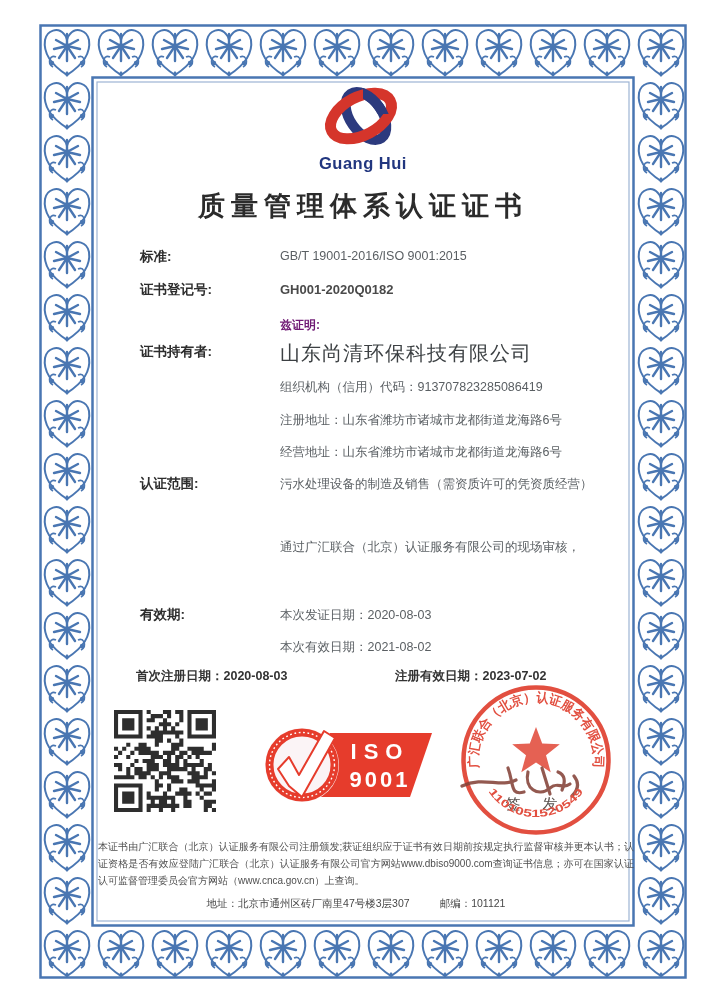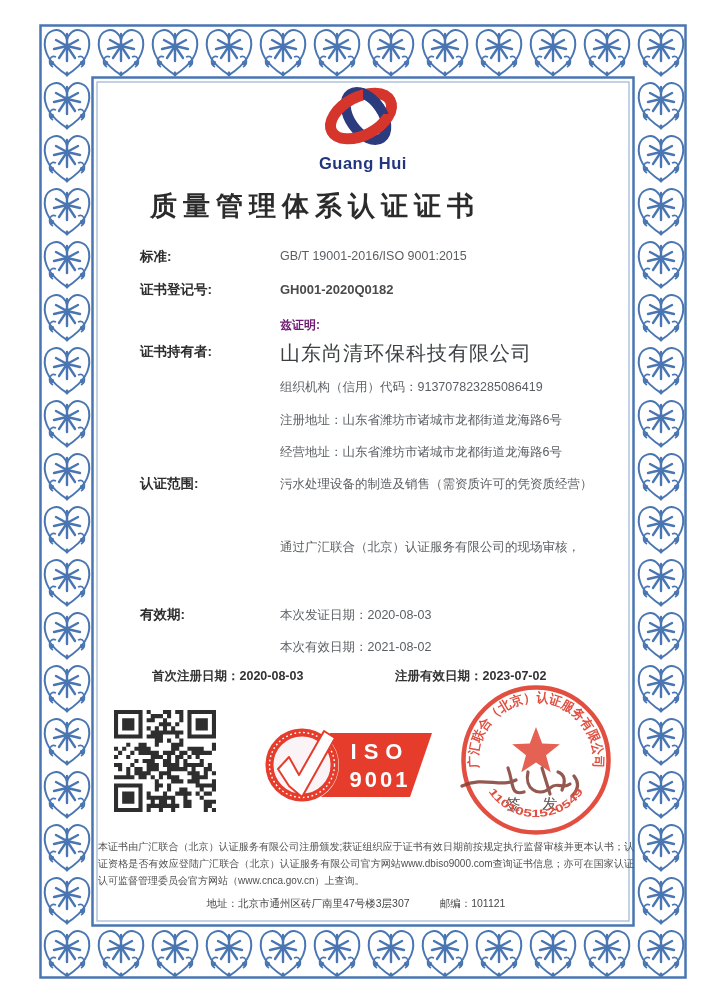--- a/index.html
+++ b/index.html
@@ -5,21 +5,21 @@
   html,body{margin:0;padding:0;background:#f7f7f5;}
   .page{
     position:relative;width:726px;height:1000px;background:#ffffff;overflow:hidden;
     font-family:"Liberation Sans","DejaVu Sans",sans-serif;color:#333;
   }
   .abs{position:absolute;}
   
   .logo-wrap{left:300px;top:84px;width:126px;text-align:center;}
   .brand{margin-top:2px;font-size:16.5px;font-weight:700;color:#21367f;letter-spacing:.5px;}
   
-  .cert-title{left:0;top:188px;width:630px;text-align:center;font-size:27px;font-weight:800;
+  .cert-title{left:0;top:188px;width:726px;text-align:center;font-size:27px;font-weight:800;
     letter-spacing:6px;color:#2b2b2b;}
   
   .row{left:0;top:0;width:726px;height:22px;padding-left:40px;}
   .lbl{position:absolute;left:140px;top:0;font-size:13.5px;font-weight:700;color:#2d2d2d;}
   .val{position:absolute;left:280px;top:1px;font-size:12.5px;color:#5a5f63;}
   .val.bold{font-weight:700;color:#4a4a4a;font-size:13px;}
   .val.holder{font-size:20px;color:#3c4043;font-weight:500;top:-3px;letter-spacing:1px;}
   .val.intro{font-weight:700;color:#701a75;font-size:12px;}
   .regrow{font-size:12.5px;font-weight:700;color:#333;}
   
@@ -116,21 +116,21 @@
     <span class="val">通过广汇联合（北京）认证服务有限公司的现场审核，</span>
   </div>
   <div class="abs row" style="top:606px">
     <span class="lbl">有效期:</span>
     <span class="val">本次发证日期：2020-08-03</span>
   </div>
   <div class="abs row" style="top:638px">
     <span class="val">本次有效日期：2021-08-02</span>
   </div>
   <div class="abs row" style="top:668px">
-    <span class="regrow" style="position:absolute;left:152px">首次注册日期：2020-08-03</span>
+    <span class="regrow" style="position:absolute;left:136px">首次注册日期：2020-08-03</span>
     <span class="regrow" style="position:absolute;left:395px">注册有效日期：2023-07-02</span>
   </div>
 
   <svg class="abs" style="left:114px;top:710px" width="102" height="102" viewBox="0 0 100 100">
     <rect width="100" height="100" fill="#ffffff"></rect>
     <path id="qr-path" fill="#2e2e2e" fill-rule="evenodd" d="M32 0h4v4h-4ZM48 0h4v4h-4ZM52 0h4v4h-4ZM60 0h4v4h-4ZM64 0h4v4h-4ZM36 4h4v4h-4ZM40 4h4v4h-4ZM44 4h4v4h-4ZM52 4h4v4h-4ZM64 4h4v4h-4ZM32 8h4v4h-4ZM36 8h4v4h-4ZM48 8h4v4h-4ZM64 8h4v4h-4ZM44 12h4v4h-4ZM48 12h4v4h-4ZM52 12h4v4h-4ZM60 12h4v4h-4ZM32 16h4v4h-4ZM40 16h4v4h-4ZM48 16h4v4h-4ZM56 16h4v4h-4ZM36 20h4v4h-4ZM40 20h4v4h-4ZM44 20h4v4h-4ZM48 20h4v4h-4ZM52 20h4v4h-4ZM56 20h4v4h-4ZM60 20h4v4h-4ZM64 20h4v4h-4ZM32 24h4v4h-4ZM36 24h4v4h-4ZM40 24h4v4h-4ZM44 24h4v4h-4ZM60 24h4v4h-4ZM40 28h4v4h-4ZM44 28h4v4h-4ZM52 28h4v4h-4ZM64 28h4v4h-4ZM12 32h4v4h-4ZM24 32h4v4h-4ZM28 32h4v4h-4ZM40 32h4v4h-4ZM56 32h4v4h-4ZM60 32h4v4h-4ZM64 32h4v4h-4ZM96 32h4v4h-4ZM0 36h4v4h-4ZM8 36h4v4h-4ZM20 36h4v4h-4ZM24 36h4v4h-4ZM28 36h4v4h-4ZM32 36h4v4h-4ZM56 36h4v4h-4ZM60 36h4v4h-4ZM72 36h4v4h-4ZM76 36h4v4h-4ZM80 36h4v4h-4ZM84 36h4v4h-4ZM96 36h4v4h-4ZM4 40h4v4h-4ZM16 40h4v4h-4ZM24 40h4v4h-4ZM28 40h4v4h-4ZM32 40h4v4h-4ZM36 40h4v4h-4ZM40 40h4v4h-4ZM48 40h4v4h-4ZM52 40h4v4h-4ZM56 40h4v4h-4ZM64 40h4v4h-4ZM68 40h4v4h-4ZM76 40h4v4h-4ZM80 40h4v4h-4ZM84 40h4v4h-4ZM88 40h4v4h-4ZM92 40h4v4h-4ZM0 44h4v4h-4ZM12 44h4v4h-4ZM36 44h4v4h-4ZM40 44h4v4h-4ZM44 44h4v4h-4ZM52 44h4v4h-4ZM60 44h4v4h-4ZM64 44h4v4h-4ZM72 44h4v4h-4ZM80 44h4v4h-4ZM20 48h4v4h-4ZM28 48h4v4h-4ZM32 48h4v4h-4ZM36 48h4v4h-4ZM48 48h4v4h-4ZM52 48h4v4h-4ZM60 48h4v4h-4ZM68 48h4v4h-4ZM84 48h4v4h-4ZM0 52h4v4h-4ZM4 52h4v4h-4ZM16 52h4v4h-4ZM32 52h4v4h-4ZM36 52h4v4h-4ZM40 52h4v4h-4ZM48 52h4v4h-4ZM52 52h4v4h-4ZM56 52h4v4h-4ZM60 52h4v4h-4ZM68 52h4v4h-4ZM72 52h4v4h-4ZM76 52h4v4h-4ZM80 52h4v4h-4ZM84 52h4v4h-4ZM92 52h4v4h-4ZM4 56h4v4h-4ZM12 56h4v4h-4ZM20 56h4v4h-4ZM24 56h4v4h-4ZM32 56h4v4h-4ZM36 56h4v4h-4ZM40 56h4v4h-4ZM52 56h4v4h-4ZM56 56h4v4h-4ZM60 56h4v4h-4ZM64 56h4v4h-4ZM68 56h4v4h-4ZM76 56h4v4h-4ZM88 56h4v4h-4ZM92 56h4v4h-4ZM12 60h4v4h-4ZM20 60h4v4h-4ZM24 60h4v4h-4ZM28 60h4v4h-4ZM32 60h4v4h-4ZM44 60h4v4h-4ZM48 60h4v4h-4ZM52 60h4v4h-4ZM72 60h4v4h-4ZM76 60h4v4h-4ZM80 60h4v4h-4ZM88 60h4v4h-4ZM96 60h4v4h-4ZM0 64h4v4h-4ZM4 64h4v4h-4ZM8 64h4v4h-4ZM12 64h4v4h-4ZM16 64h4v4h-4ZM24 64h4v4h-4ZM28 64h4v4h-4ZM36 64h4v4h-4ZM44 64h4v4h-4ZM52 64h4v4h-4ZM56 64h4v4h-4ZM60 64h4v4h-4ZM76 64h4v4h-4ZM80 64h4v4h-4ZM84 64h4v4h-4ZM88 64h4v4h-4ZM40 68h4v4h-4ZM56 68h4v4h-4ZM60 68h4v4h-4ZM64 68h4v4h-4ZM72 68h4v4h-4ZM76 68h4v4h-4ZM80 68h4v4h-4ZM96 68h4v4h-4ZM40 72h4v4h-4ZM44 72h4v4h-4ZM52 72h4v4h-4ZM80 72h4v4h-4ZM84 72h4v4h-4ZM88 72h4v4h-4ZM92 72h4v4h-4ZM96 72h4v4h-4ZM40 76h4v4h-4ZM52 76h4v4h-4ZM64 76h4v4h-4ZM68 76h4v4h-4ZM84 76h4v4h-4ZM96 76h4v4h-4ZM32 80h4v4h-4ZM48 80h4v4h-4ZM60 80h4v4h-4ZM64 80h4v4h-4ZM68 80h4v4h-4ZM72 80h4v4h-4ZM80 80h4v4h-4ZM88 80h4v4h-4ZM92 80h4v4h-4ZM32 84h4v4h-4ZM36 84h4v4h-4ZM40 84h4v4h-4ZM44 84h4v4h-4ZM48 84h4v4h-4ZM52 84h4v4h-4ZM56 84h4v4h-4ZM68 84h4v4h-4ZM84 84h4v4h-4ZM36 88h4v4h-4ZM44 88h4v4h-4ZM48 88h4v4h-4ZM56 88h4v4h-4ZM68 88h4v4h-4ZM72 88h4v4h-4ZM88 88h4v4h-4ZM92 88h4v4h-4ZM96 88h4v4h-4ZM32 92h4v4h-4ZM36 92h4v4h-4ZM40 92h4v4h-4ZM44 92h4v4h-4ZM48 92h4v4h-4ZM52 92h4v4h-4ZM56 92h4v4h-4ZM60 92h4v4h-4ZM68 92h4v4h-4ZM72 92h4v4h-4ZM88 92h4v4h-4ZM92 92h4v4h-4ZM32 96h4v4h-4ZM44 96h4v4h-4ZM56 96h4v4h-4ZM88 96h4v4h-4ZM96 96h4v4h-4ZM0 0h28v28h-28ZM4 4h20v20h-20ZM8 8h12v12h-12ZM72 0h28v28h-28ZM76 4h20v20h-20ZM80 8h12v12h-12ZM0 72h28v28h-28ZM4 76h20v20h-20ZM8 80h12v12h-12Z"></path>
   </svg>
 
   <svg class="abs" style="left:258px;top:723px" width="178" height="84" viewBox="0 0 178 84">
     <polygon points="72,10 174,10 152,74 50,74" fill="#e63c2c"></polygon>

